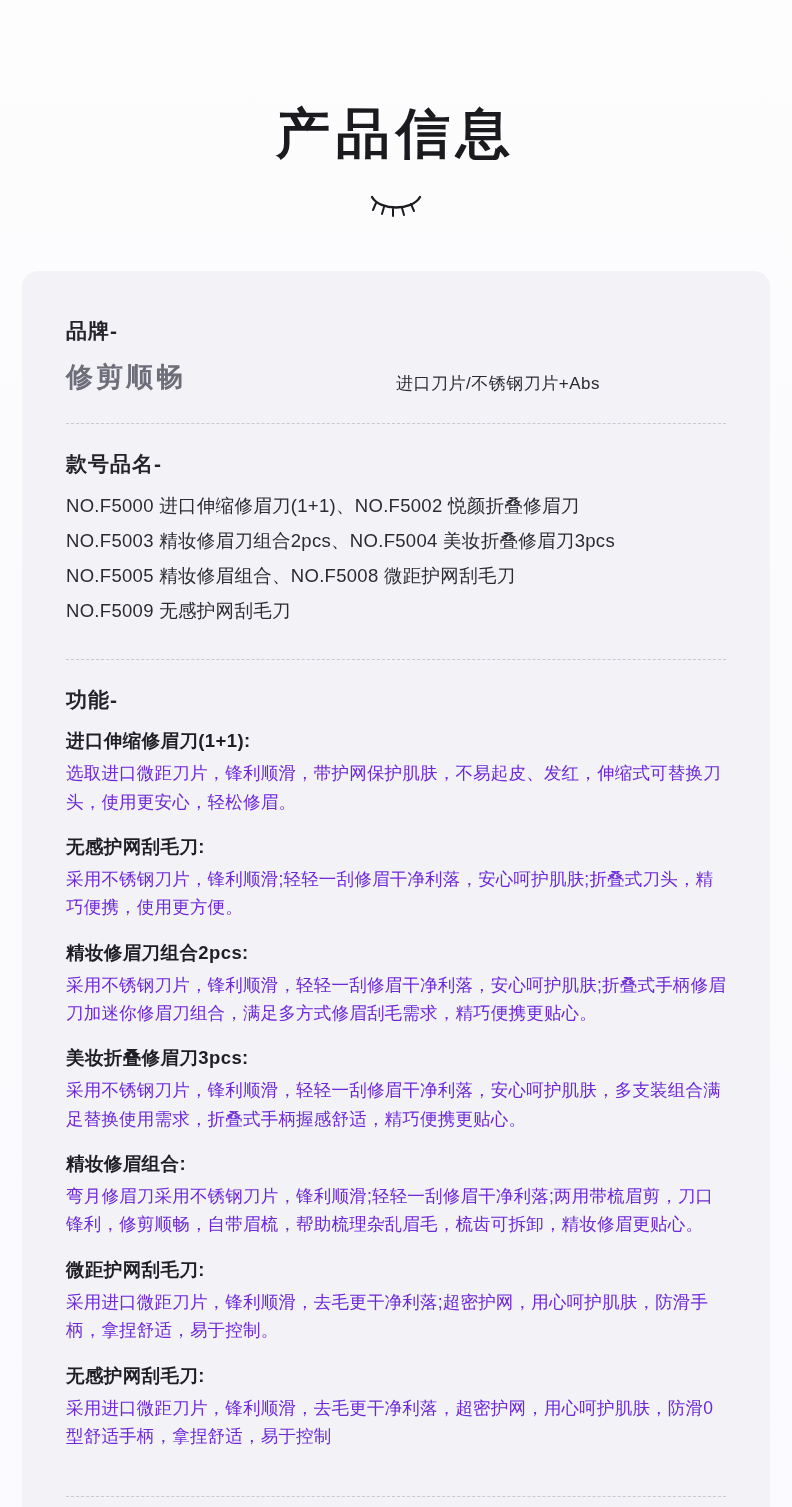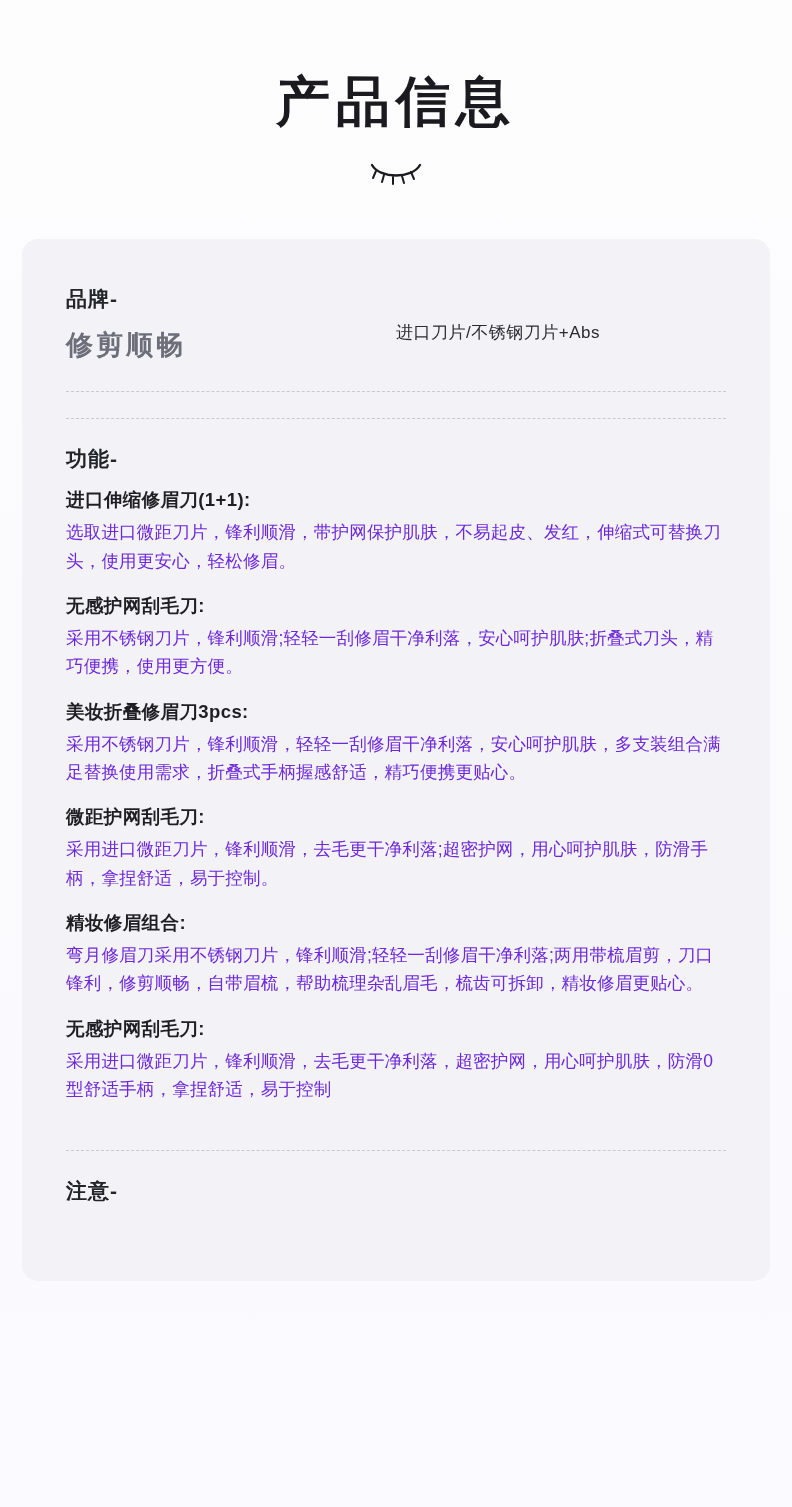--- a/index.html
+++ b/index.html
@@ -19,21 +19,21 @@
     width: 792px;
     min-height: 1507px;
     box-sizing: border-box;
     background: linear-gradient(180deg,#fdfdfe 0%, #fbfbfd 40%, #fafaff 100%);
     position: relative;
     padding: 0;
   }
   
   .title-wrap {
     text-align: center;
-    padding-top: 72px;
+    padding-top: 104px;
   }
   .page-title {
     font-size: 54px;
     font-weight: bold;
     letter-spacing: 6px;
     color: #1b1b1f;
     line-height: 1.1;
     margin: 0;
   }
   .lash-ornament {
@@ -60,21 +60,21 @@
   }
   .label {
     font-size: 21px;
     font-weight: bold;
     color: #23232a;
     margin: 0 0 14px 0;
     letter-spacing: 1px;
   }
   .top-row {
     display: flex;
-    align-items: center;
+    align-items: flex-end;
   }
   .col-brand {
     width: 330px;
     flex: 0 0 330px;
   }
   .col-material {
     flex: 1 1 auto;
   }
   .brand-name {
     font-size: 27px;
@@ -142,55 +142,66 @@
         <p class="label">品牌-</p>
         <p class="brand-name">修剪顺畅</p>
       </div>
       <div class="col-material">
         <p class="material-value">进口刀片/不锈钢刀片+Abs</p>
       </div>
     </div>
 
     <hr class="divider">
 
+    <div class="section">
+      <p class="label">款号品名-</p>
+      <div class="model-list">
+        <p>NO.F5000 进口伸缩修眉刀(1+1)、NO.F5002 悦颜折叠修眉刀</p>
+        <p>NO.F5003 精妆修眉刀组合2pcs、NO.F5004 美妆折叠修眉刀3pcs</p>
+        <p>NO.F5005 精妆修眉组合、NO.F5008 微距护网刮毛刀</p>
+        <p>NO.F5009 无感护网刮毛刀</p>
+      </div>
+    </div>
 
     <hr class="divider">
 
     <div class="section">
       <p class="label">功能-</p>
 
       <div class="feature">
         <p class="feature-title">进口伸缩修眉刀(1+1):</p>
         <p class="feature-desc">选取进口微距刀片，锋利顺滑，带护网保护肌肤，不易起皮、发红，伸缩式可替换刀头，使用更安心，轻松修眉。</p>
       </div>
 
       <div class="feature">
         <p class="feature-title">无感护网刮毛刀:</p>
         <p class="feature-desc">采用不锈钢刀片，锋利顺滑;轻轻一刮修眉干净利落，安心呵护肌肤;折叠式刀头，精巧便携，使用更方便。</p>
       </div>
 
       <div class="feature">
+        <p class="feature-title">精妆修眉刀组合2pcs:</p>
+        <p class="feature-desc">采用不锈钢刀片，锋利顺滑，轻轻一刮修眉干净利落，安心呵护肌肤;折叠式手柄修眉刀加迷你修眉刀组合，满足多方式修眉刮毛需求，精巧便携更贴心。</p>
       </div>
 
       <div class="feature">
         <p class="feature-title">美妆折叠修眉刀3pcs:</p>
         <p class="feature-desc">采用不锈钢刀片，锋利顺滑，轻轻一刮修眉干净利落，安心呵护肌肤，多支装组合满足替换使用需求，折叠式手柄握感舒适，精巧便携更贴心。</p>
       </div>
 
       <div class="feature">
+        <p class="feature-title">精妆修眉组合:</p>
+        <p class="feature-desc">弯月修眉刀采用不锈钢刀片，锋利顺滑;轻轻一刮修眉干净利落;两用带梳眉剪，刀口锋利，修剪顺畅，自带眉梳，帮助梳理杂乱眉毛，梳齿可拆卸，精妆修眉更贴心。</p>
+      </div>
+
+      <div class="feature">
         <p class="feature-title">微距护网刮毛刀:</p>
         <p class="feature-desc">采用进口微距刀片，锋利顺滑，去毛更干净利落;超密护网，用心呵护肌肤，防滑手柄，拿捏舒适，易于控制。</p>
       </div>
 
       <div class="feature">
-        <p class="feature-title">精妆修眉组合:</p>
-        <p class="feature-desc">弯月修眉刀采用不锈钢刀片，锋利顺滑;轻轻一刮修眉干净利落;两用带梳眉剪，刀口锋利，修剪顺畅，自带眉梳，帮助梳理杂乱眉毛，梳齿可拆卸，精妆修眉更贴心。</p>
-      </div>
-
-      <div class="feature">
         <p class="feature-title">无感护网刮毛刀:</p>
         <p class="feature-desc">采用进口微距刀片，锋利顺滑，去毛更干净利落，超密护网，用心呵护肌肤，防滑0型舒适手柄，拿捏舒适，易于控制</p>
       </div>
     </div>
 
     <hr class="divider">
 
     <div class="section">
       <p class="label">注意-</p>
 

